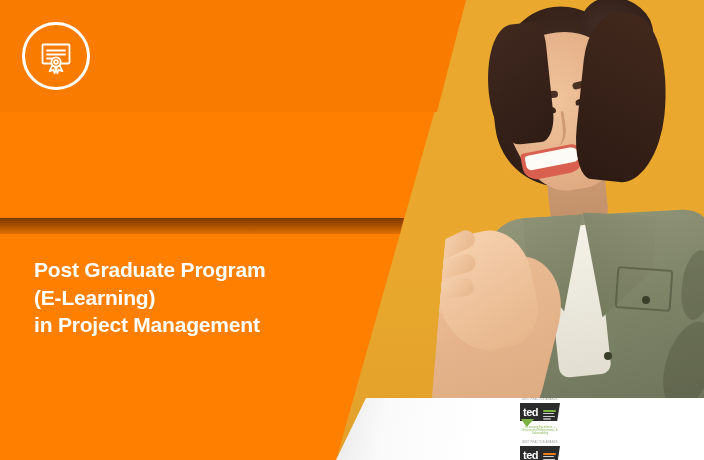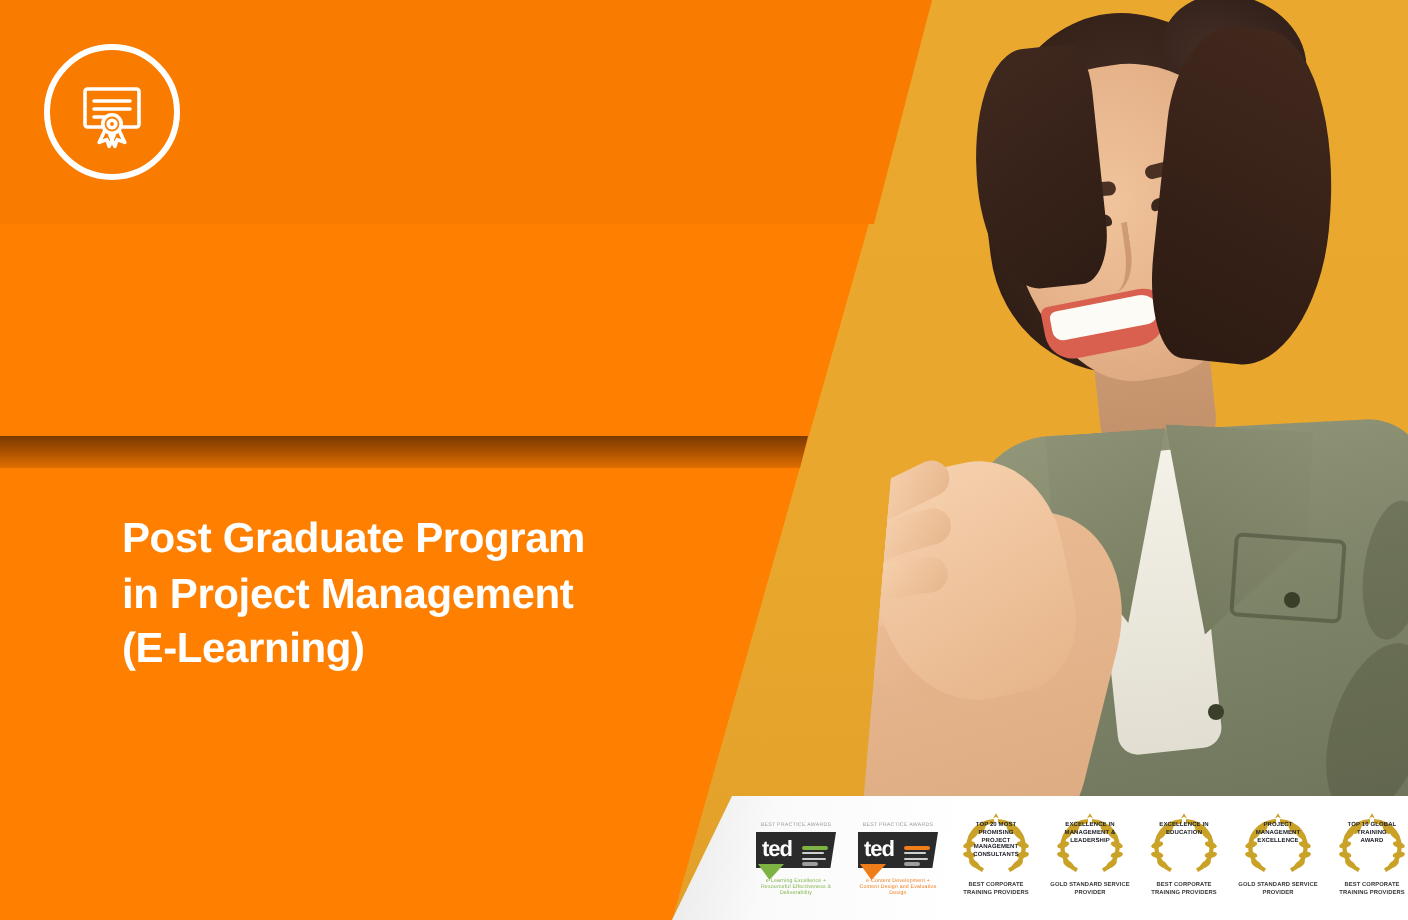--- a/index.html
+++ b/index.html
@@ -207,29 +207,29 @@
   }
   .cert-badge svg { width:40px; height:40px; display:block; }
 
   
   .subtitle {
     position:absolute; left:34px; top:256px; width:300px;
     color:#ffffff; font-weight:bold;
     font-size:21px; line-height:1.32;
     letter-spacing:-.2px;
   }
-  .subtitle span { display:block;margin-left:27px; }
+  .subtitle span { display:block; }
 
   
   .badge-strip {
     position:absolute; left:336px; top:398px; width:368px; height:62px;
     background:linear-gradient(100deg,#e9e9e9 0%,#fafafa 14%,#ffffff 40%,#ffffff 100%);
     clip-path: polygon(30px 0, 368px 0, 368px 62px, 0 62px);
     display:flex; align-items:center; justify-content:flex-start;
-    gap:7px; padding-left:40px;
+    gap:7px; padding-left:40px;flex-direction:column;
   }
   .ted-badge {
     width:44px; height:36px; position:relative; flex:0 0 auto;
   }
   .ted-tiny-top {
     position:absolute; left:2px; top:1px; width:40px;
     font-size:2.6px; color:#9a9a9a; text-align:center; letter-spacing:.15px;
     line-height:1;
   }
   .ted-box {
@@ -334,22 +334,22 @@
         <circle cx="20" cy="26" r="4.6" fill="#ff7f00"></circle>
         <circle cx="20" cy="26" r="1.9"></circle>
         <path d="M16.4 29.2 L13.6 35.2 L17.4 33.8 L18.6 37.2 L21 31.6"></path>
         <path d="M23.6 29.2 L26.4 35.2 L22.6 33.8 L21.4 37.2 L19 31.6"></path>
       </svg>
     </span>
   </div>
 
   <div class="subtitle">
     <span>Post Graduate Program</span>
+    <span> (E-Learning)</span>
     <span>in Project Management</span>
-    <span> (E-Learning)</span>
   </div>
 
   <div class="badge-strip">
 
     <div class="ted-badge">
       <div class="ted-tiny-top">BEST PRACTICE AWARDS</div>
       <div class="ted-box">
         <span class="ted-word">ted</span>
         <div class="ted-lines">
           <div class="ted-line" style="background:#7cb342; width:13px;"></div>

